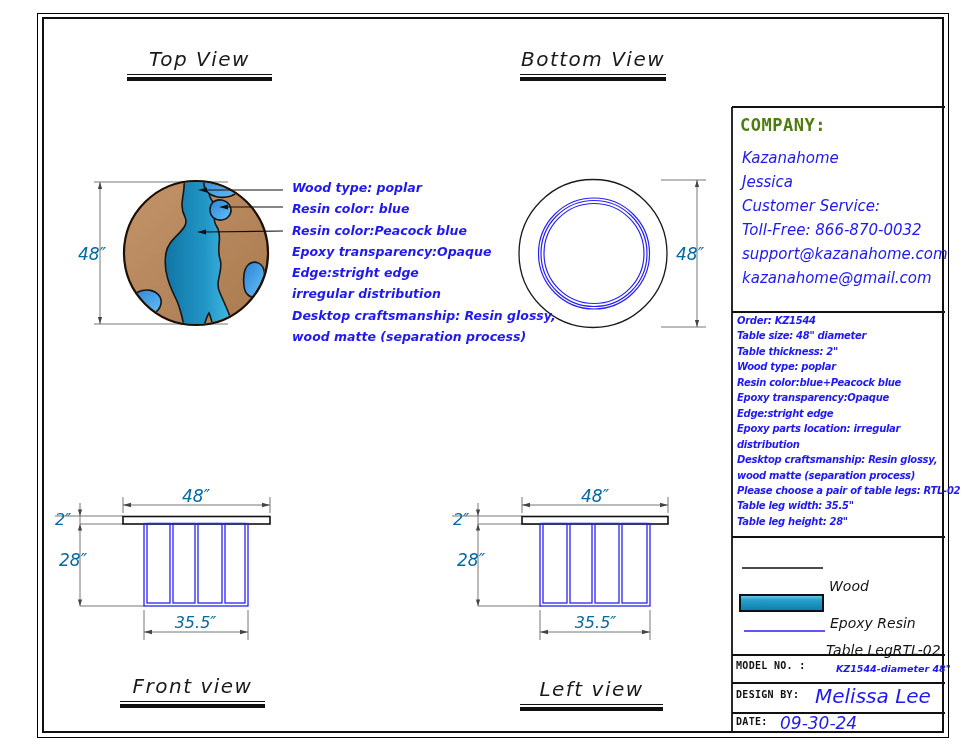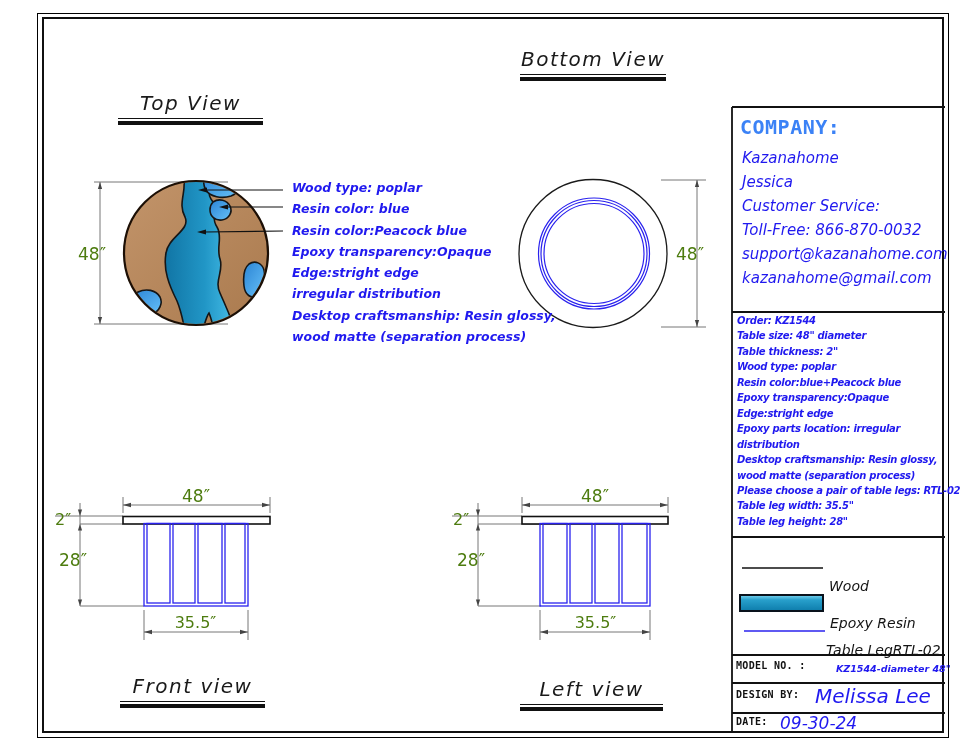--- a/index.html
+++ b/index.html
@@ -10,29 +10,29 @@
                 border:1.5px solid #000;box-sizing:border-box;}
   .border-inner{position:absolute;left:42px;top:17px;width:902px;height:716px;
                 border:2px solid #101010;box-sizing:border-box;}
   svg.linework{position:absolute;left:0;top:0;}
   
   .view-title{position:absolute;text-align:center;color:#1a1a1a;}
   .view-title .vt-text{font-style:italic;font-size:20px;letter-spacing:1.5px;}
   .uline{margin-top:3px;border-top:1.5px solid #111;}
   .uline::after{content:"";display:block;height:3.5px;background:#111;margin-top:2px;}
   
-  .dim{position:absolute;color:#4d7c0f;font-size:16px;white-space:nowrap;}
+  .dim{position:absolute;color:#0369a1;font-style:italic;font-size:16px;white-space:nowrap;}
   .dim.center{text-align:center;}
   .dim.big{font-size:17px;}
   
   .annotations{position:absolute;left:292px;top:177px;line-height:21.3px;
                font-style:italic;font-weight:600;font-size:12.5px;color:#2019ef;}
   
-  .company-label{position:absolute;left:740px;top:115px;color:#3b82f6;
-                 font-family:"DejaVu Sans Mono",monospace;font-weight:700;font-size:20px;letter-spacing:.5px;}
+  .company-label{position:absolute;left:740px;top:115px;color:#4d7c0f;
+                 font-family:"DejaVu Sans Mono",monospace;font-weight:700;font-size:17px;letter-spacing:.5px;}
   .company-lines{position:absolute;left:742px;top:146px;line-height:24px;
                  font-style:italic;font-size:15px;color:#2019ef;}
   .order-lines{position:absolute;left:737px;top:313px;line-height:15.45px;
                font-style:italic;font-weight:700;font-size:10px;letter-spacing:-0.3px;color:#2019ef;}
   .legend-label{position:absolute;font-style:italic;font-size:14px;color:#141414;margin-top:19px;}
   .tb-label{position:absolute;color:#111;font-family:"DejaVu Sans Mono",monospace;
             font-weight:700;font-size:10px;letter-spacing:.3px;}
   .tb-value{position:absolute;color:#2019ef;font-style:italic;}
 </style>
 </head>
@@ -201,21 +201,21 @@
       <line x1="732" y1="713" x2="945" y2="713"></line>
     </g>
 
     <g>
       <line x1="742" y1="568" x2="823" y2="568" stroke="#111" stroke-width="1.6"></line>
       <rect x="740" y="595" width="83" height="16" fill="url(#gradEpoxy)" stroke="#09121c" stroke-width="2"></rect>
       <line x1="744" y1="631" x2="825" y2="631" stroke="#2a22ee" stroke-width="1.6"></line>
     </g>
   </svg>
 
-  <div class="view-title" style="left:118px;top:47px;width:145px;margin-top:44px;">
+  <div class="view-title" style="left:127px;top:47px;width:145px;">
     <div class="vt-text">Top View</div>
     <div class="uline"></div>
   </div>
   <div class="view-title" style="left:520px;top:47px;width:146px;">
     <div class="vt-text">Bottom View</div>
     <div class="uline"></div>
   </div>
   <div class="view-title" style="left:120px;top:674px;width:145px;">
     <div class="vt-text">Front view</div>
     <div class="uline"></div>

